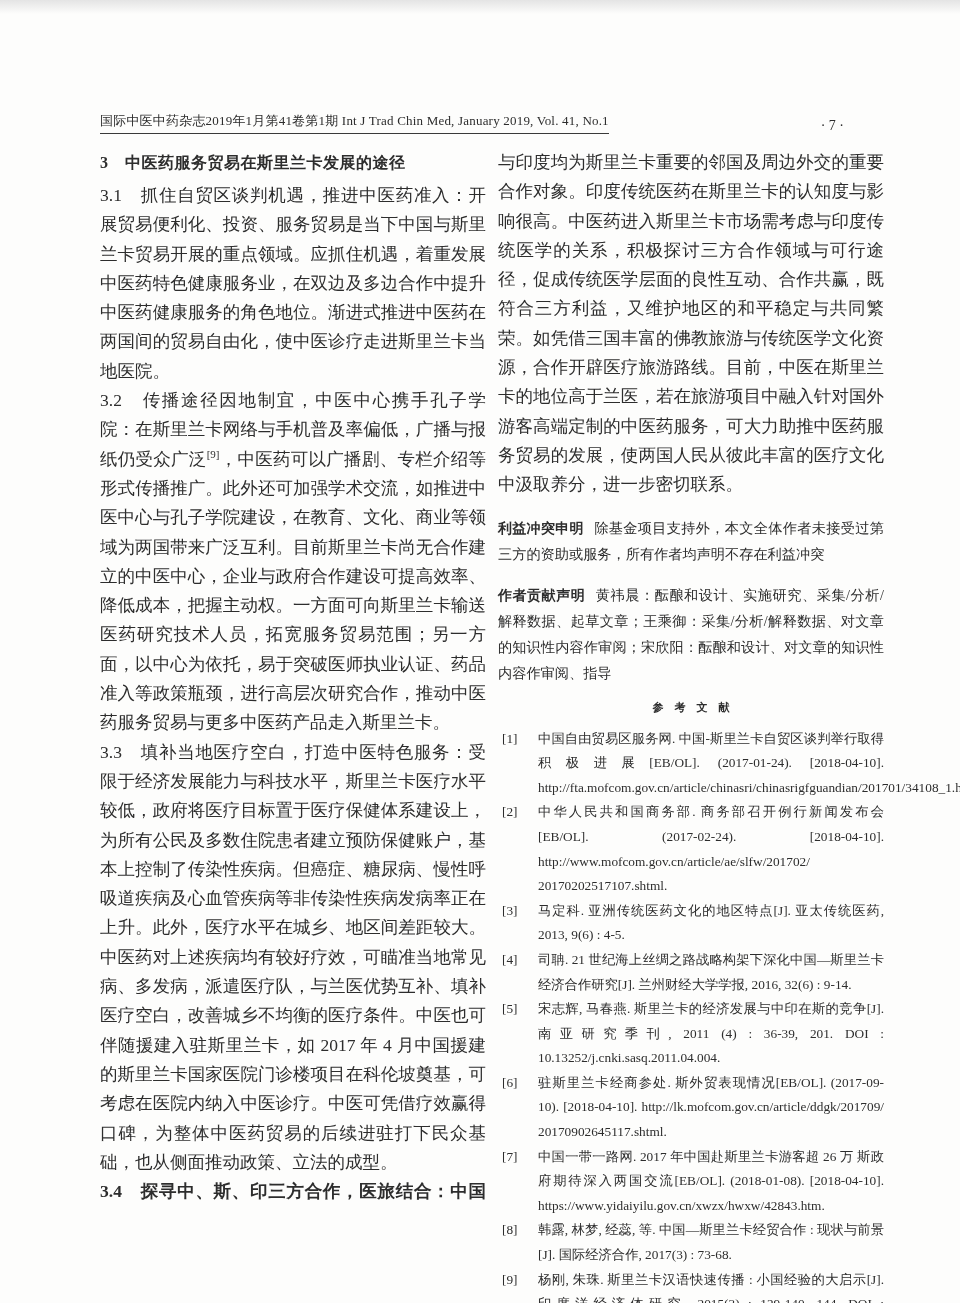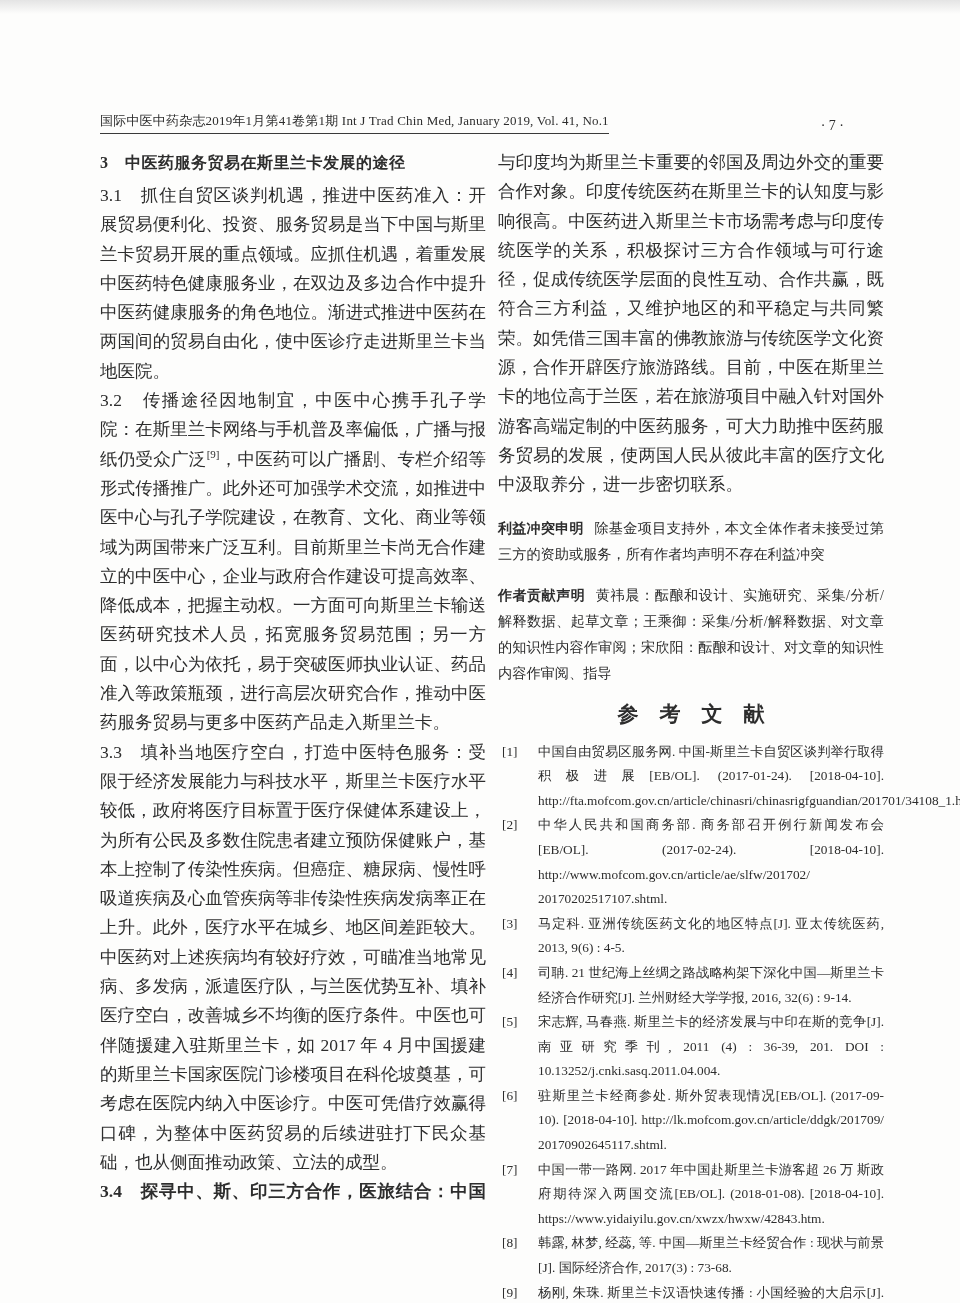--- a/index.html
+++ b/index.html
@@ -46,21 +46,21 @@
   .body-p.last-line { text-align-last:justify;font-weight:bold; }
   .supref { font-size:11px; vertical-align:super; line-height:0; }
   .stmt {
     margin:15px 0 0 0;
     font-size:14.2px; line-height:26px;
     text-align:justify; text-align-last:left;
   }
   .stmt-label { font-family:"Liberation Sans","DejaVu Sans",sans-serif; font-weight:bold; margin-right:0.75em; font-size:14px; }
   .refs-heading {
     margin:14px 0 12px 0;
-    text-align:center; font-weight:bold; font-size:21px;
+    text-align:center; font-weight:bold; font-size:11px;
   }
   .refs { }
   .ref {
     position:relative;
     padding-left:40px;
     font-size:13.3px; line-height:24.6px;
     text-align:justify; text-align-last:left;
   }
   .ref-num { position:absolute; left:4px; top:0; }
 </style>

